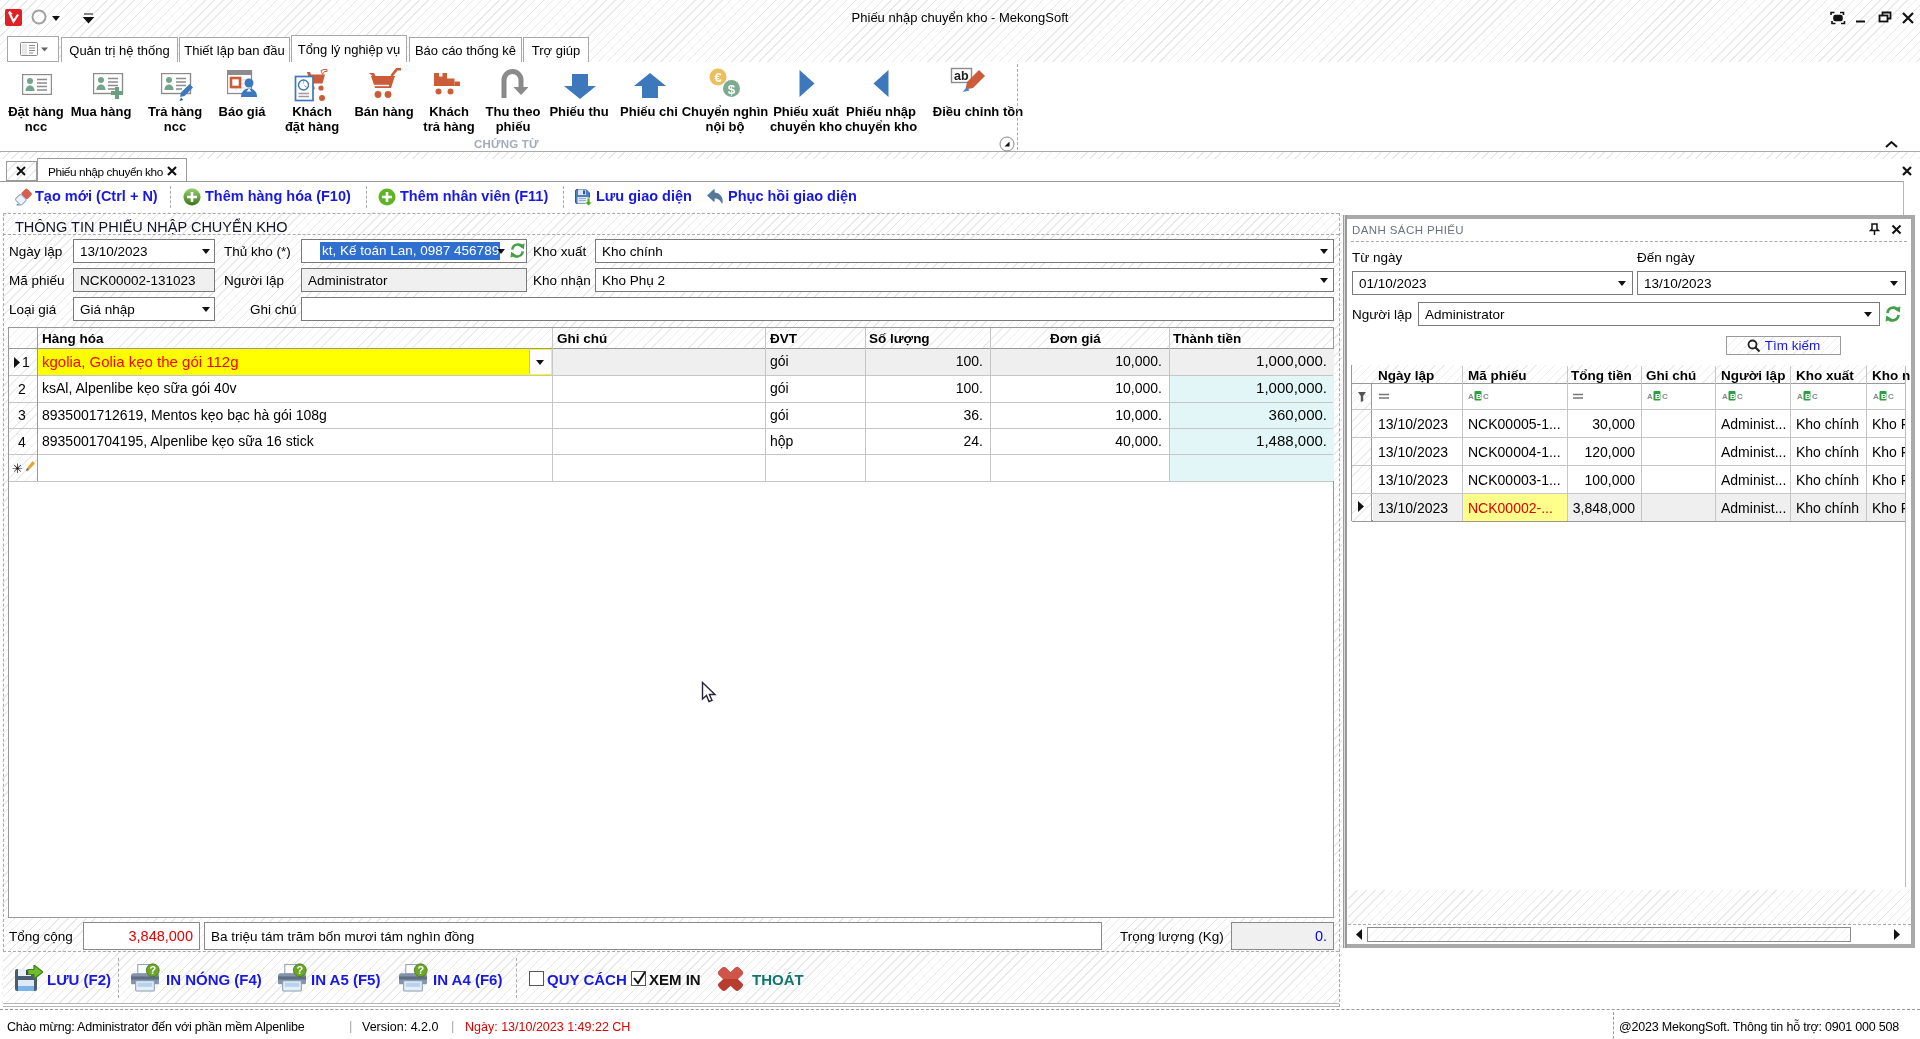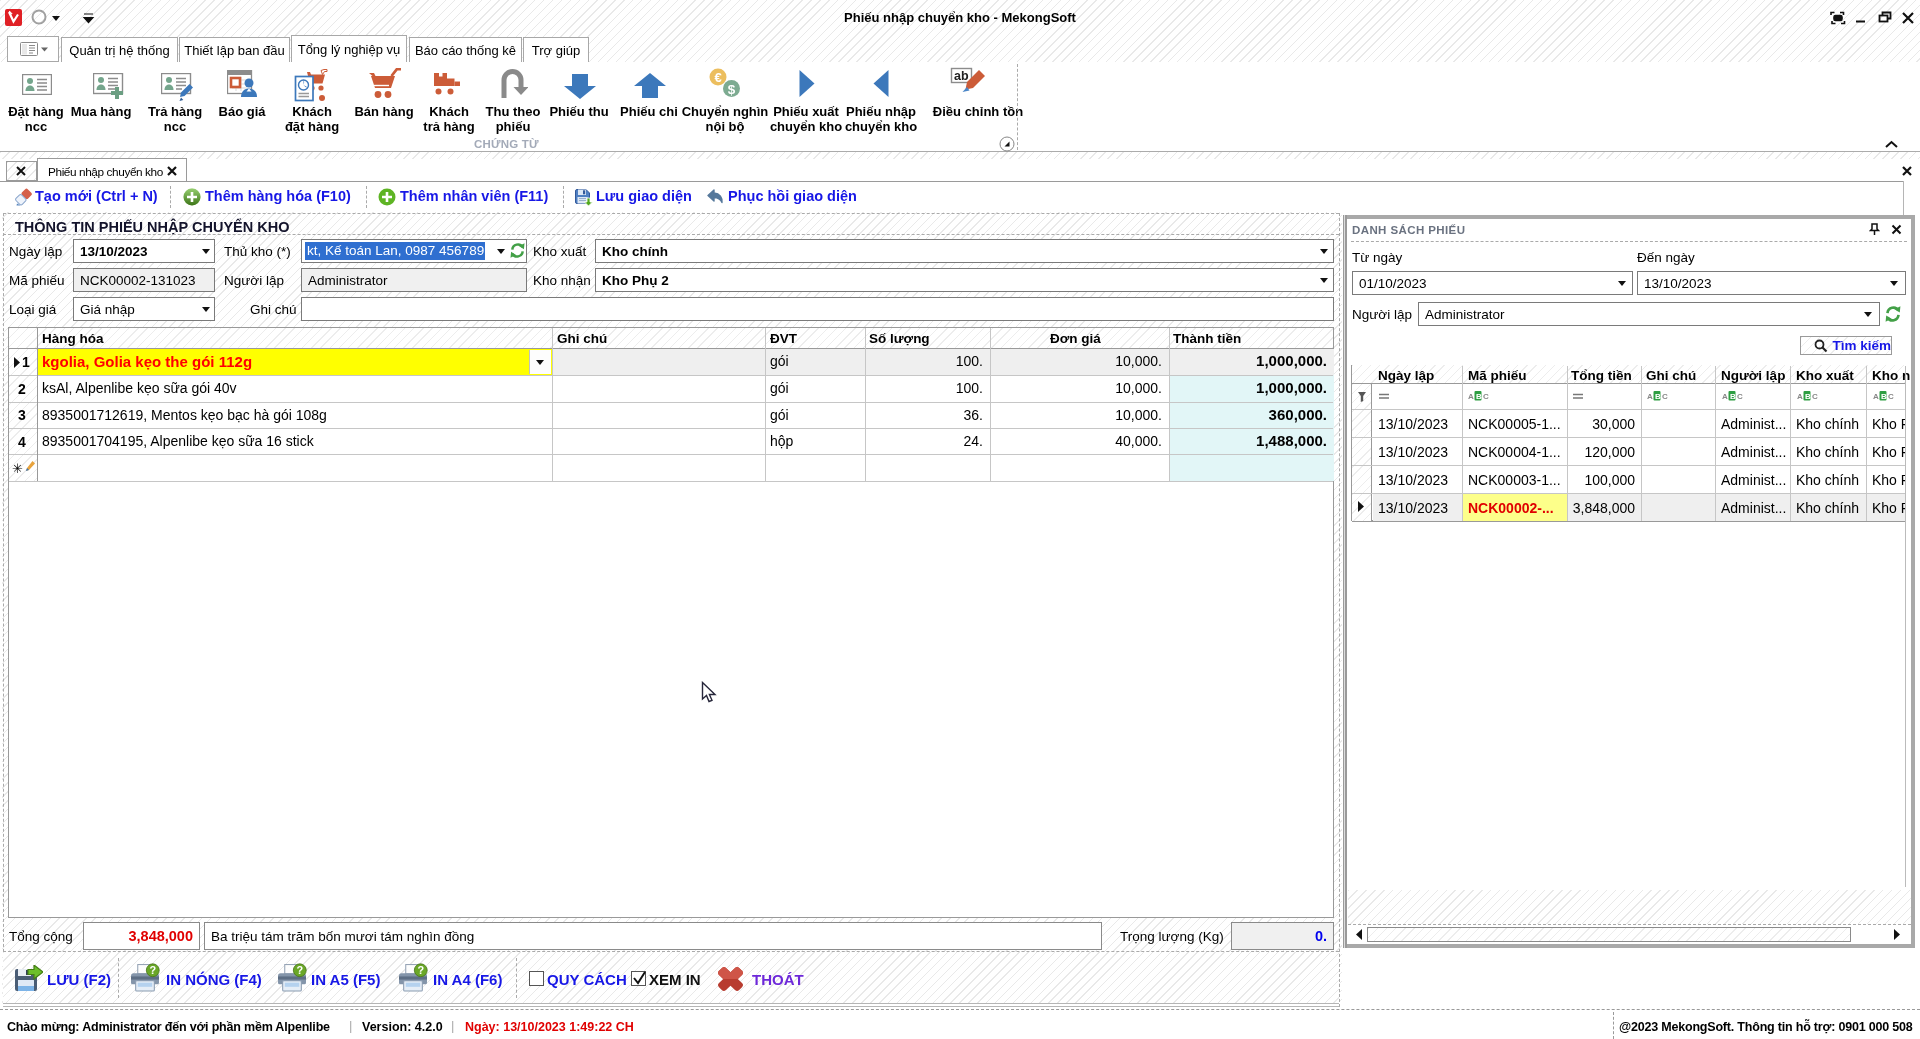--- a/index.html
+++ b/index.html
@@ -1,21 +1,21 @@
 <!DOCTYPE html>
 <html><head>
 <meta charset="utf-8">
 <style>
 *{margin:0;padding:0;box-sizing:border-box}
 html,body{width:1920px;height:1039px;overflow:hidden;background:#fff;
   font-family:"Liberation Sans",sans-serif;-webkit-font-smoothing:antialiased}
 .abs{position:absolute}
 .hatch{background:repeating-linear-gradient(135deg,#e9e9e9 0px,#e9e9e9 1px,rgba(0,0,0,0) 1px,rgba(0,0,0,0) 6.3px),#fff}
 .hatchL{background:repeating-linear-gradient(135deg,#ededed 0px,#ededed 1px,rgba(0,0,0,0) 1px,rgba(0,0,0,0) 6.5px),#fff}
-.b{font-weight:bold}
+.b{font-weight:normal}
 .blue{color:#1717e6}
 .fld{position:absolute;background:#fff;border:1px solid #7a7a7a;font-size:13.5px;display:flex;align-items:center;padding:0 6px}
 .fldg{background:#f0f0f0}
 .arr{position:absolute;width:0;height:0;border-left:4px solid transparent;border-right:4px solid transparent;border-top:5px solid #111}
 .lbl{position:absolute;font-size:13.5px;color:#000;white-space:nowrap}
 .hdrcell{position:absolute;font-size:13.5px;font-weight:bold;color:#000;white-space:nowrap}
 .cell{position:absolute;font-size:14px;color:#000;white-space:nowrap;overflow:hidden}
 .vline{position:absolute;width:1px;background:#c6c6c6}
 .hline{position:absolute;height:1px;background:#c6c6c6}
 .dash-h{position:absolute;height:0;border-top:1px dashed #aaa}
@@ -279,21 +279,21 @@
 <div class="abs b" style="left:15px;top:219px;font-size:14.5px;color:#13132b">THÔNG TIN PHIẾU NHẬP CHUYỂN KHO</div>
 <div class="abs dash-h" style="left:3px;top:234px;width:1336px"></div>
 <div class="abs dash-v" style="left:3px;top:213px;height:794px"></div>
 <div class="abs dash-v" style="left:1339px;top:213px;height:794px"></div>
 
 <div id="form">
 <div class="lbl" style="left:9px;top:244px">Ngày lập</div>
 <div class="fld b" style="left:73px;top:239px;width:142px;height:24px">13/10/2023</div>
 <div class="arr" style="left:202px;top:249px"></div>
 <div class="lbl" style="left:224px;top:244px">Thủ kho (*)</div>
-<div class="fld" style="left:301px;top:239px;width:226px;height:24px;padding:0 3px">
+<div class="fld" style="left:301px;top:239px;width:226px;height:24px;padding:0 18px">
       <span style="background:#2f6fd0;color:#fff;padding:1px 1px 2px 2px">kt, Kế toán Lan, 0987 456789</span>
     </div>
 <div class="arr" style="left:497px;top:249px"></div>
 <svg class="abs" style="left:509px;top:242px" width="17" height="17" viewBox="0 0 17 17">
       <path d="M13.7 5.2A5.6 5.6 0 003.3 7.6" fill="none" stroke="#43a047" stroke-width="2.5"></path>
       <path d="M15.5 1.2l-.6 6-5-3.3z" fill="#43a047"></path>
       <path d="M3.3 11.8a5.6 5.6 0 0010.4-2.4" fill="none" stroke="#43a047" stroke-width="2.5"></path>
       <path d="M1.5 15.8l.6-6 5 3.3z" fill="#43a047"></path>
     </svg>
 <div class="lbl" style="left:533px;top:244px">Kho xuất</div>
@@ -444,21 +444,21 @@
 <div class="bbt" style="left:547px">QUY CÁCH</div>
 <div class="cbx" style="left:631px"></div>
 <svg class="abs" style="left:630px;top:969px" width="18" height="18" viewBox="0 0 18 18">
       <path d="M4 9l4 5L15 3" stroke="#111" stroke-width="2" fill="none"></path>
     </svg>
 <div class="bbt" style="left:649px;color:#111">XEM IN</div>
 <svg class="abs" style="left:716px;top:966px" width="29" height="26" viewBox="0 0 29 26">
       <path d="M6 2a3 3 0 014 0l4.5 4.2L19 2a3 3 0 014.2 0l2.8 2.8a3 3 0 010 4.2L21.8 13l4.2 4a3 3 0 010 4.2L23.2 24a3 3 0 01-4.2 0l-4.5-4.2L10 24a3 3 0 01-4.2 0L3 21.2A3 3 0 013 17l4.2-4L3 9a3 3 0 010-4.2z" fill="#b83c30"></path>
       <path d="M6 2a3 3 0 014 0l4.5 4.2L19 2a3 3 0 014.2 0l2.8 2.8a3 3 0 010 4.2L21.8 13H7.2L3 9a3 3 0 010-4.2z" fill="#cf5548"></path>
     </svg>
-<div class="bbt" style="left:752px;color:#6d28d9">THOÁT</div>
+<div class="bbt" style="left:752px;color:#0f766e">THOÁT</div>
 </div>
 
 <div id="rightpanel">
 
 <div class="abs" style="left:1343px;top:215px;width:4px;height:733px;border-left:1px solid #9a9a9a;border-right:2px solid #9a9a9a;background:#dcdcdc"></div>
 
 <div class="abs" style="left:1347px;top:215px;width:568px;height:733px;background:#fff;border-top:4px solid #a9a9a9;border-right:4px solid #a9a9a9;border-bottom:4px solid #a9a9a9"></div>
 <div class="abs b" style="left:1352px;top:224px;font-size:11.5px;letter-spacing:0.4px;color:#6a7280">DANH SÁCH PHIẾU</div>
 <svg class="abs" style="left:1869px;top:223px" width="11" height="13" viewBox="0 0 11 13">
       <path d="M3 1h5v5l1.5 1.5h-8L3 6zM5.5 7.5V12" stroke="#111" stroke-width="1.5" fill="none"></path>
@@ -476,21 +476,21 @@
 <div class="arr" style="left:1890px;top:281px"></div>
 <div class="lbl" style="left:1352px;top:307px">Người lập</div>
 <div class="fld" style="left:1418px;top:302px;width:462px;height:24px">Administrator</div>
 <div class="arr" style="left:1864px;top:312px"></div>
 <svg class="abs" style="left:1884px;top:305px" width="18" height="18" viewBox="0 0 17 17">
       <path d="M13.7 5.2A5.6 5.6 0 003.3 7.6" fill="none" stroke="#43a047" stroke-width="2.5"></path>
       <path d="M15.5 1.2l-.6 6-5-3.3z" fill="#43a047"></path>
       <path d="M3.3 11.8a5.6 5.6 0 0010.4-2.4" fill="none" stroke="#43a047" stroke-width="2.5"></path>
       <path d="M1.5 15.8l.6-6 5 3.3z" fill="#43a047"></path>
     </svg>
-<div class="abs hatchL" style="left:1800px;top:336px;width:92px;height:19px;border:1px solid #9a9a9a;display:flex;align-items:center;justify-content:flex-end">
+<div class="abs hatchL" style="left:1726px;top:336px;width:115px;height:19px;border:1px solid #9a9a9a;display:flex;align-items:center;justify-content:center">
       <svg width="14" height="14" viewBox="0 0 14 14" style="margin-right:4px">
         <circle cx="5.5" cy="5.5" r="4" fill="none" stroke="#222" stroke-width="1.8"></circle>
         <path d="M8.5 8.5l4 4" stroke="#222" stroke-width="2.2"></path>
       </svg>
       <span class="b blue" style="font-size:13.5px">Tìm kiếm</span>
     </div>
 
 <div class="abs" style="left:1351px;top:365px;width:555px;height:156px;border:1px solid #999;border-right:none"></div>
 <div class="abs hatchL" style="left:1352px;top:365px;width:554px;height:19px;border-bottom:1px solid #999"></div>
 <style>.rh{position:absolute;top:368px;font-size:13.5px;font-weight:bold;white-space:nowrap}.rc{position:absolute;font-size:14px;white-space:nowrap}</style>

